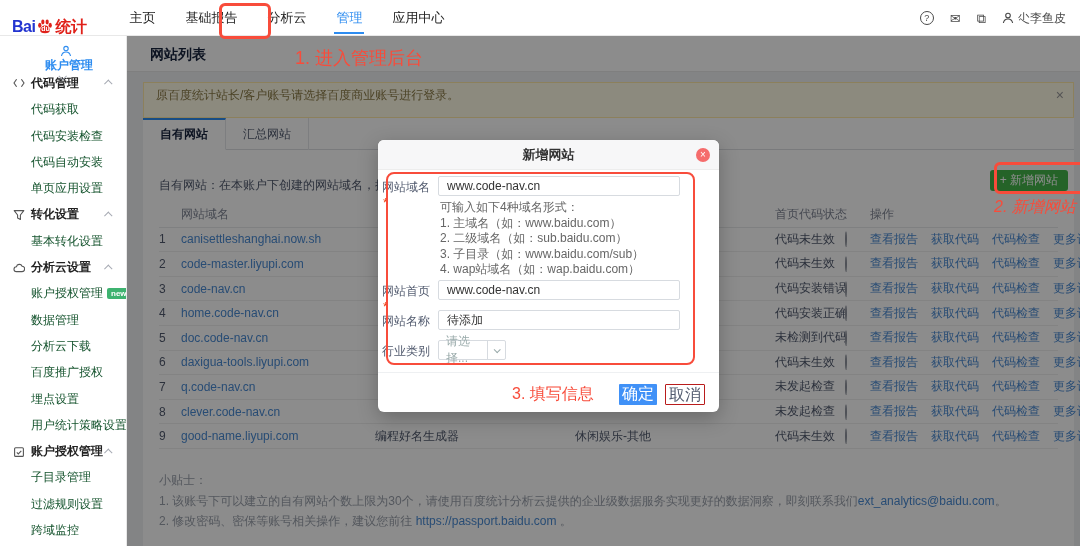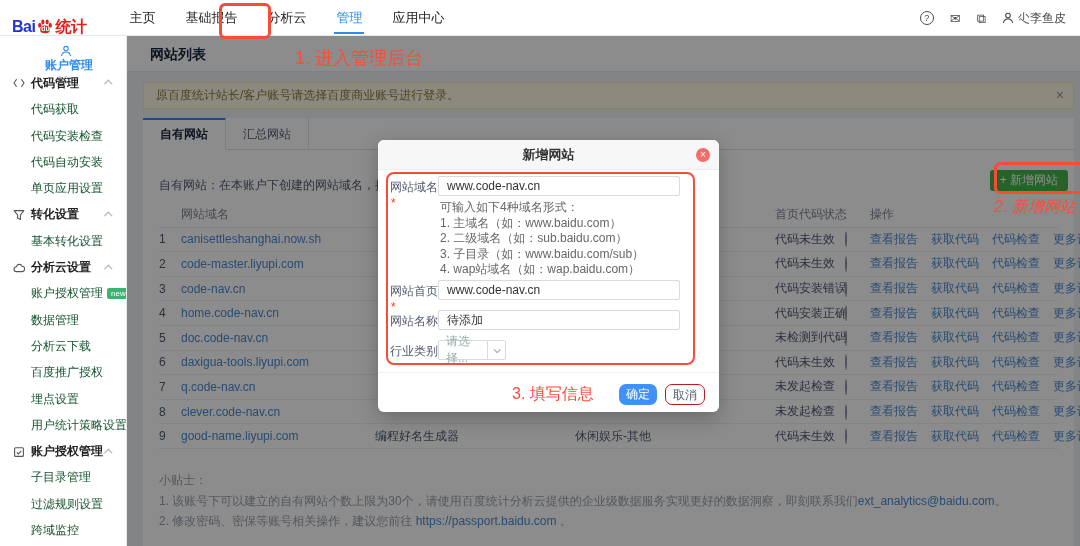--- a/index.html
+++ b/index.html
@@ -29,26 +29,26 @@
   .side-row .ic { width:13px; height:13px; margin-right:6px; display:inline-flex; align-items:center; justify-content:center; color:#555; flex:none; }
   .side-row .lbl { font-weight:bold; font-size:12px; white-space:nowrap; }
   .side-row.sub { padding-left:31px; }
   .side-row.sub .lbl { font-weight:normal; color:#14532d; }
   .side-row.active, .side-row.active .ic { color:var(--accent,#2d8cf0);flex-direction:column; }
   .side-row.active .lbl { color:var(--accent,#2d8cf0); }
   .side-row .sp { flex:1; }
   .chev { width:6px; height:6px; border-right:1.4px solid #a6aab3; border-bottom:1.4px solid #a6aab3; margin-right:14px; flex:none; }
   .chev.down { transform:rotate(45deg) translateY(-1px); }
   .chev.up { transform:rotate(-135deg) translateY(-1px); }
-  .badge-new { background:#3eb370; color:#fff; font-size:8px; padding:1px 4px; border-radius:2px; margin-left:4px; font-weight:normal; }
+  .badge-new { background:#3eb370; color:#fff; font-size:8px; padding:1px 4px; border-radius:2px; margin-left:4px; font-weight:bold; }
 
   
   .content { position:absolute; top:36px; left:127px; right:0; bottom:0; background:#eef0f3; }
   .page-header { position:absolute; top:0; left:0; right:0; height:36px; background:#fff; border-bottom:1px solid #e8e8e8; line-height:36px; padding-left:23px; font-size:14px; font-weight:bold; color:#17233d; }
-  .notice { position:absolute; top:46px; left:16px; right:6px; height:27px; background:var(--notice-bg,#fffbe6); border:1px solid #ffe9a8; color:#8a7a45; line-height:25px; padding:0 12px; }
+  .notice { position:absolute; top:46px; left:16px; right:6px; height:36px; background:var(--notice-bg,#fffbe6); border:1px solid #ffe9a8; color:#8a7a45; line-height:25px; padding:0 12px; }
   .notice-close { position:absolute; right:9px; top:0; line-height:25px; color:#999; font-size:14px; cursor:pointer; }
 
   .card { position:absolute; top:82px; left:16px; right:6px; bottom:0; background:#fff; }
   .tab-bar { position:absolute; top:0; left:0; right:0; height:32px; border-bottom:1px solid #dcdee2; display:flex; }
   .tab { height:32px; line-height:32px; padding:0 17px; color:#515a6e; border-right:1px solid #e4e6e9; cursor:pointer; }
   .tab.active { background:#fff; border-top:2px solid var(--accent,#2d8cf0); line-height:28px; font-weight:bold; color:#17233d; border-bottom:1px solid #fff; margin-bottom:-1px; }
   .desc { position:absolute; top:59px; left:16px; color:#515a6e; white-space:nowrap; }
   .add-btn { position:absolute; top:52px; right:6px; height:21px; line-height:21px; padding:0 10px; background:var(--green,#44b549); color:#fff; border-radius:3px; cursor:pointer; font-size:12px; }
 
   .tbl { position:absolute; top:85px; left:16px; right:16px; }
@@ -64,29 +64,29 @@
   .chev-sm { width:5px; height:5px; border-right:1.3px solid var(--link,#4a8bd4); border-bottom:1.3px solid var(--link,#4a8bd4); transform:rotate(45deg) translateY(-1px); }
 
   .tips { position:absolute; top:352px; left:16px; right:16px; color:#9aa0ab; line-height:20.5px; }
   .tips a, .tip-link { color:var(--link,#4a8bd4); text-decoration:none; cursor:pointer; }
 
   
   .overlay { position:absolute; top:36px; left:127px; right:0; bottom:0; background:rgba(0,0,0,0.45); z-index:40; }
   .modal { position:absolute; left:378px; top:140px; width:341px; height:272px; background:#fff; border-radius:6px; z-index:50; box-shadow:0 6px 20px rgba(0,0,0,.25); }
   .modal-head { height:30px; background:#f7f7f8; border-bottom:1px solid #ededed; border-radius:6px 6px 0 0; text-align:center; line-height:30px; font-weight:bold; color:#333; font-size:13px; }
   .modal-close { position:absolute; top:8px; right:9px; width:14px; height:14px; background:var(--close-red,#f56c6c); border-radius:50%; color:#fff; font-size:10px; line-height:14px; text-align:center; cursor:pointer; }
-  .f-label { position:absolute; left:12px; width:50px; color:#515a6e; }
+  .f-label { position:absolute; left:4px; width:50px; color:#515a6e; }
   .req { color:var(--danger,#ed4014); margin-left:1px; }
   .f-input { position:absolute; left:60px; width:242px; height:20px; border:1px solid #d7dbe0; border-radius:2px; background:#fff; font-size:12px; color:#333; padding:0 8px; font-family:inherit; }
   .help-lines { position:absolute; left:62px; top:60px; color:#666; line-height:15.5px; }
   .f-select { position:absolute; left:60px; top:200px; width:68px; height:20px; border:1px solid #d7dbe0; border-radius:2px; display:flex; align-items:center; cursor:pointer; }
   .f-select .ph { flex:1; color:#9aa; padding-left:7px; }
   .f-select .arr { width:18px; height:100%; border-left:1px solid #d7dbe0; display:flex; align-items:center; justify-content:center; }
   .modal-foot-line { position:absolute; left:0; right:0; top:232px; border-top:1px solid #eef0f2; }
-  .btn { position:absolute; top:244px; height:21px; line-height:20px; border-radius:7px; text-align:center; cursor:pointer; font-size:12px; }
+  .btn { position:absolute; top:244px; height:21px; line-height:20px; border-radius:1px; text-align:center; cursor:pointer; font-size:16px; }
   .btn-ok { right:62px; width:38px; background:var(--primary-btn,#4091f7); color:#fff; }
   .btn-cancel { right:14px; width:40px; background:#fff; border:1px solid #b91c1c; color:#515a6e; }
 
   
   .anno { z-index:60; position:absolute; color:var(--annotation,#f84c3b); }
   .anno-box { border:3px solid var(--annotation,#f84c3b); border-radius:6px; background:transparent; }
   #anno-box-1 { left:219px; top:3px; width:52px; height:36px; }
   #anno-txt-1 { left:295px; top:46px; font-size:18px; }
   #anno-box-2 { left:994px; top:162px; width:92px; height:32px; }
   #anno-txt-2 { left:994px; top:197px; font-size:16px;font-style:italic; }

